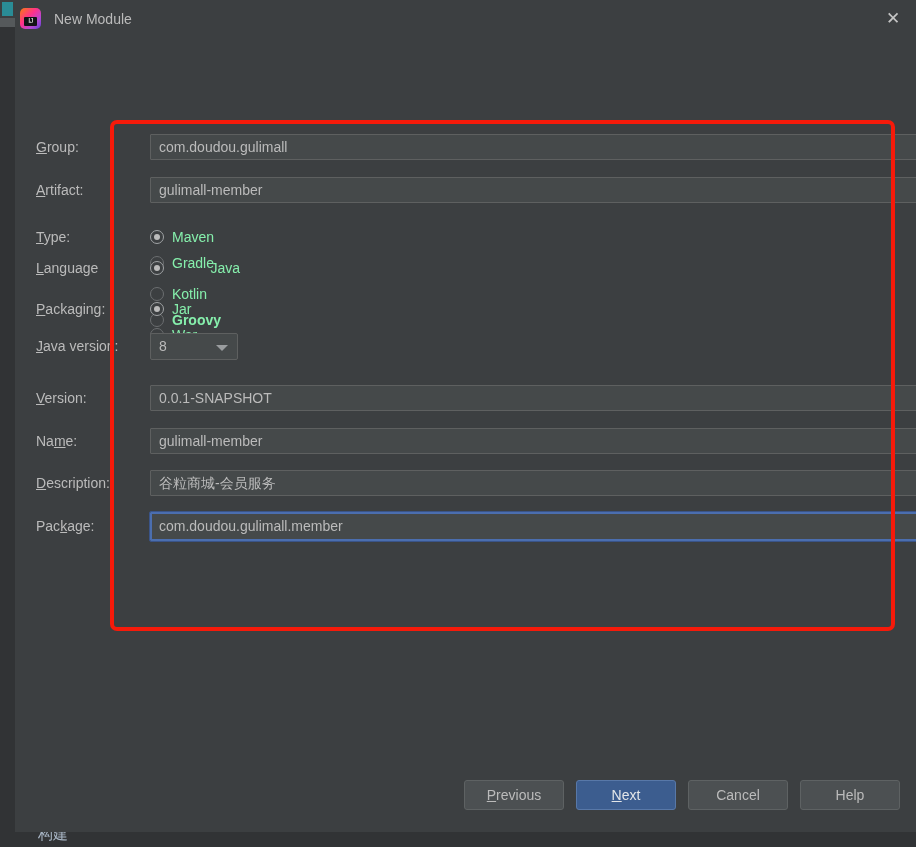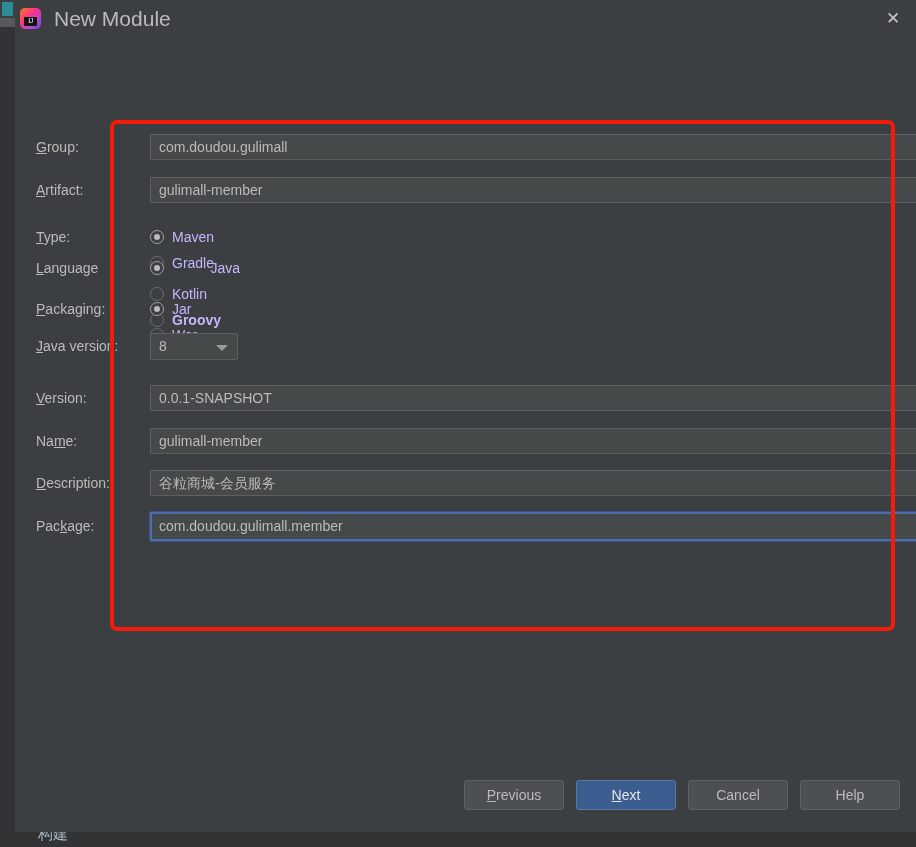--- a/index.html
+++ b/index.html
@@ -81,21 +81,21 @@
   #app-icon .ij {
     position: absolute; left: 4px; top: 8px;
     width: 13px; height: 10px;
     font-size: 7px; line-height: 10px;
     color: #ffffff; text-align: center;
     font-family: "Liberation Sans", sans-serif;
     letter-spacing: -0.5px;
   }
   #window-title {
     margin-left: 13px;
-    font-size: 21px;
+    font-size: 14px;
     color: #bbbbbb;
   }
   #close-button {
     position: absolute; right: 0; top: 0;
     width: 46px; height: 37px;
     display: flex; align-items: center; justify-content: center;
     color: #c5c5c5; font-size: 17px;
     cursor: pointer;
   }
 
@@ -172,21 +172,21 @@
   .radio.checked .circle::after {
     content: "";
     position: absolute; left: 3px; top: 3px;
     width: 6px; height: 6px;
     border-radius: 50%;
     background: #bbbbbb;
   }
   .radio .rlabel {
     margin-left: 8px;
     font-size: 14px;
-    color: #c4b5fd;
+    color: #86efac;
     white-space: nowrap;
   }
 
   
   .combo {
     position: absolute; left: 114px; top: 0;
     width: 88px; height: 27px;
     background: #45494a;
     border: 1px solid #5e6060;
     border-radius: 2px;

